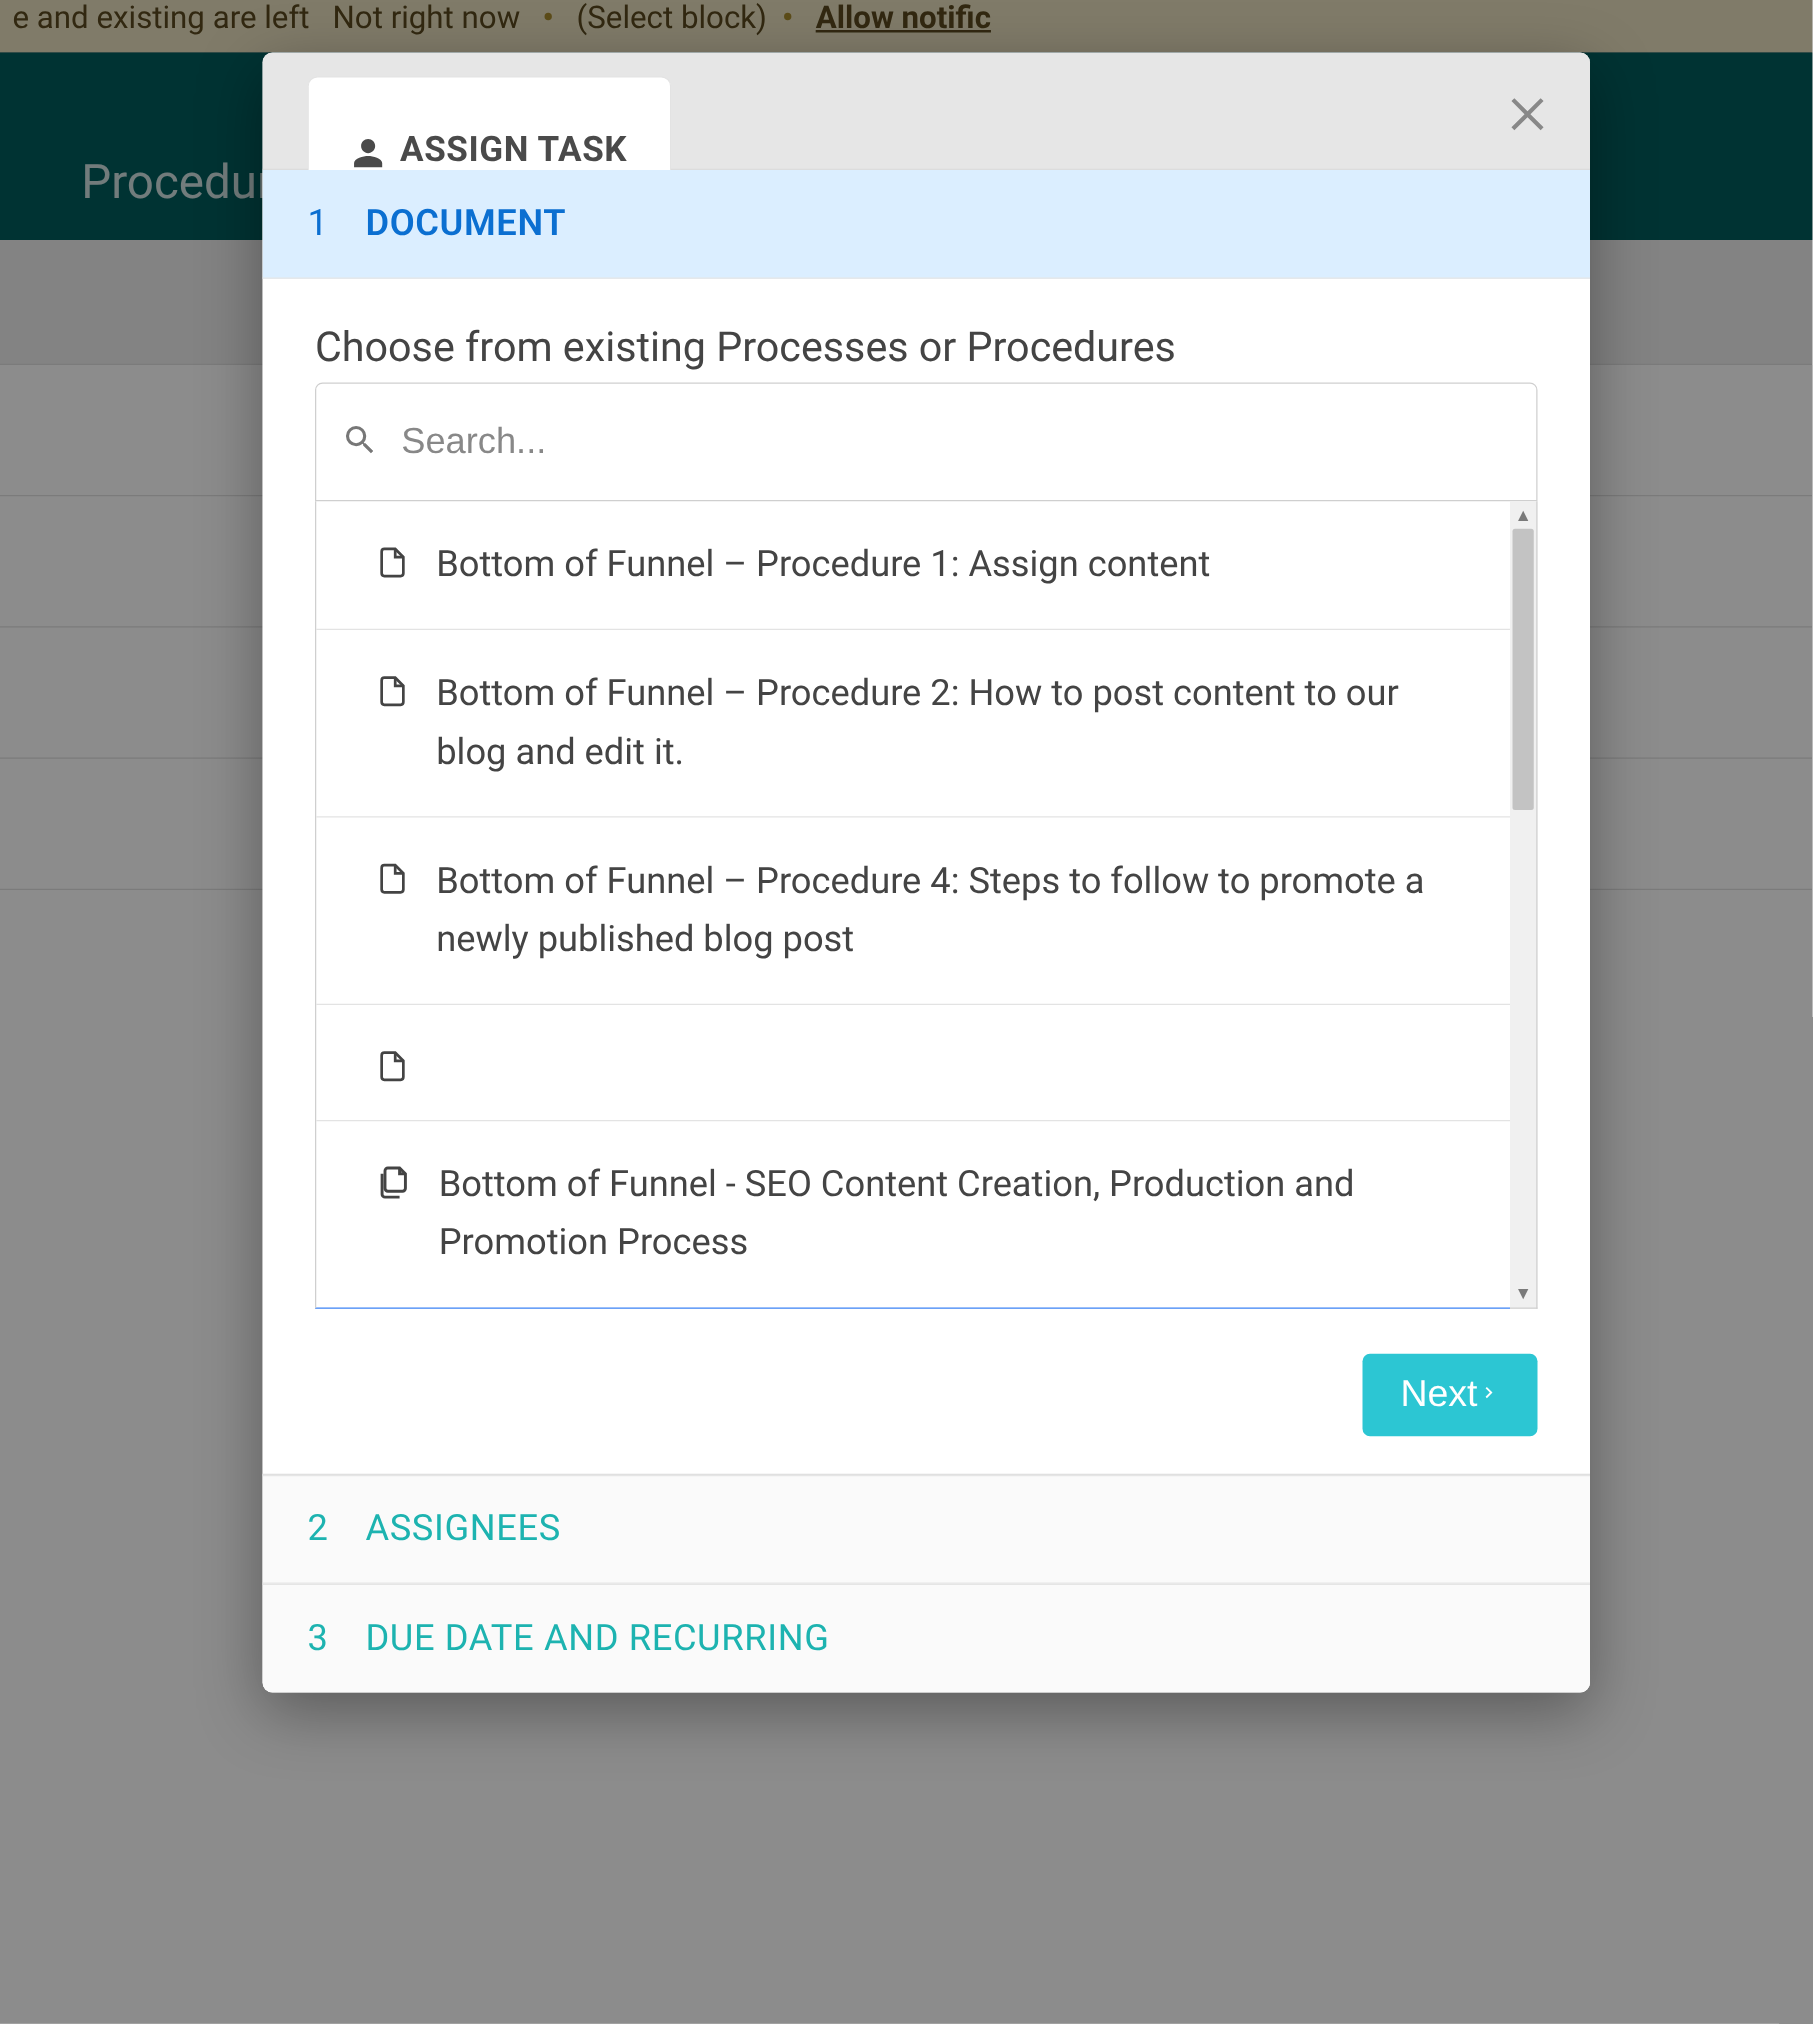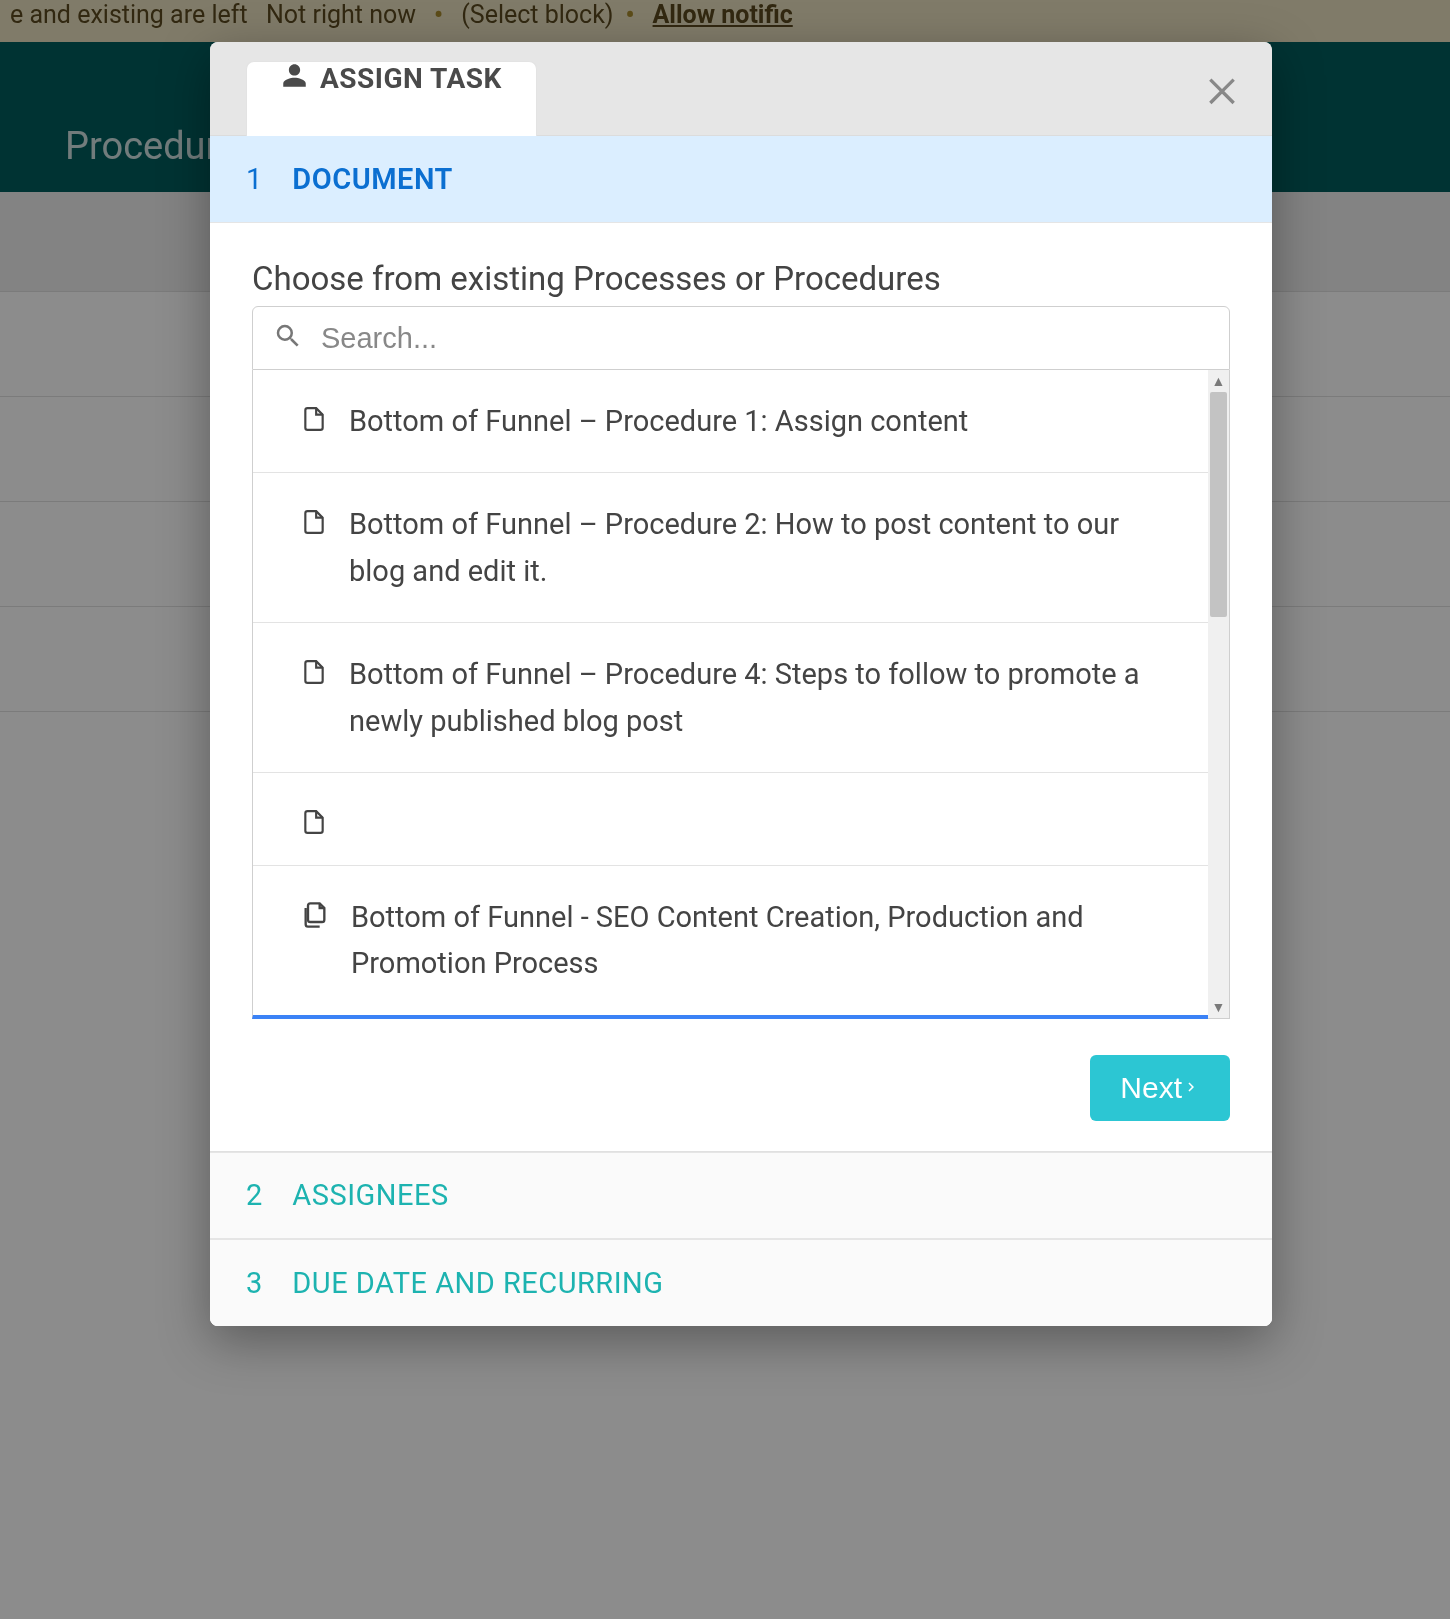--- a/index.html
+++ b/index.html
@@ -43,21 +43,21 @@
       box-shadow: 0 15px 50px rgba(0,0,0,.35);
       overflow: hidden;
     }
     .modal-header {
       height: 94px; background: #e6e6e6; position: relative;
       border-bottom: 1px solid #dcdcdc;
     }
     .modal-tab {
       position: absolute; left: 36px; top: 19px;
       height: 75px; padding: 0 34px;
-      display: flex; align-items: flex-start; gap: 12px;
+      display: flex; align-items: flex-end; gap: 12px;
       background:#fff; border-radius: 8px 8px 0 0;
       border: 1px solid #e3e3e3; border-bottom: none;
       font-weight: 700; letter-spacing: .5px; color: #4a4a4a;
       font-size: 28px;
     }
     .modal-close {
       position: absolute; right: 30px; top: 50%; transform: translateY(-50%);
       color: #888; cursor: pointer; line-height: 1;
     }
     .modal-close svg { width: 40px; height: 40px; display:block; }
@@ -76,31 +76,31 @@
     .step-active .label { font-weight: 600; }
     .step-later { color: #1db3b0; cursor:pointer; border-top:1px solid #e5e5e5; font-weight: 400; }
     .step-later .label { font-weight: 400; }
 
     .step-content { padding: 36px 42px 30px 42px; }
     .step-content-title { font-size: 33px; color: #444; font-weight: 400; margin-bottom: 8px; }
 
     .search-wrap {
       display: flex; align-items: center;
       border: 1px solid #cfcfcf; border-radius: 6px 6px 0 0;
-      height: 64px; padding: 0 20px;
+      height: 95px; padding: 0 20px;
     }
     .search-wrap svg { color:#777; }
     .search-wrap input {
       flex: 1; border: none; outline: none; font-size: 29px; color:#333;
       padding-left: 18px; background:transparent;
     }
     .search-wrap input::placeholder { color:#888; }
 
     .doc-list-wrap { display:flex; }
-    .doc-list { flex:1; border-left:1px solid #cfcfcf; border-bottom:4px solid #3b82f6; }
+    .doc-list { flex:1; border-left:1px solid #cfcfcf; border-bottom:1px solid #3b82f6; }
     .doc-item {
       display:flex; gap: 22px; align-items:flex-start;
       padding: 28px 30px 28px 48px;
       border-bottom: 1px solid #e3e3e3;
       font-size: 29px; color: #444; line-height: 1.6;
       cursor:pointer;
     }
     .doc-item:last-child { border-bottom:none; }
     .doc-item .doc-icon { flex: 0 0 auto; margin-top: 6px; }
     .doc-item .doc-icon svg { display:block; color:#444; }

